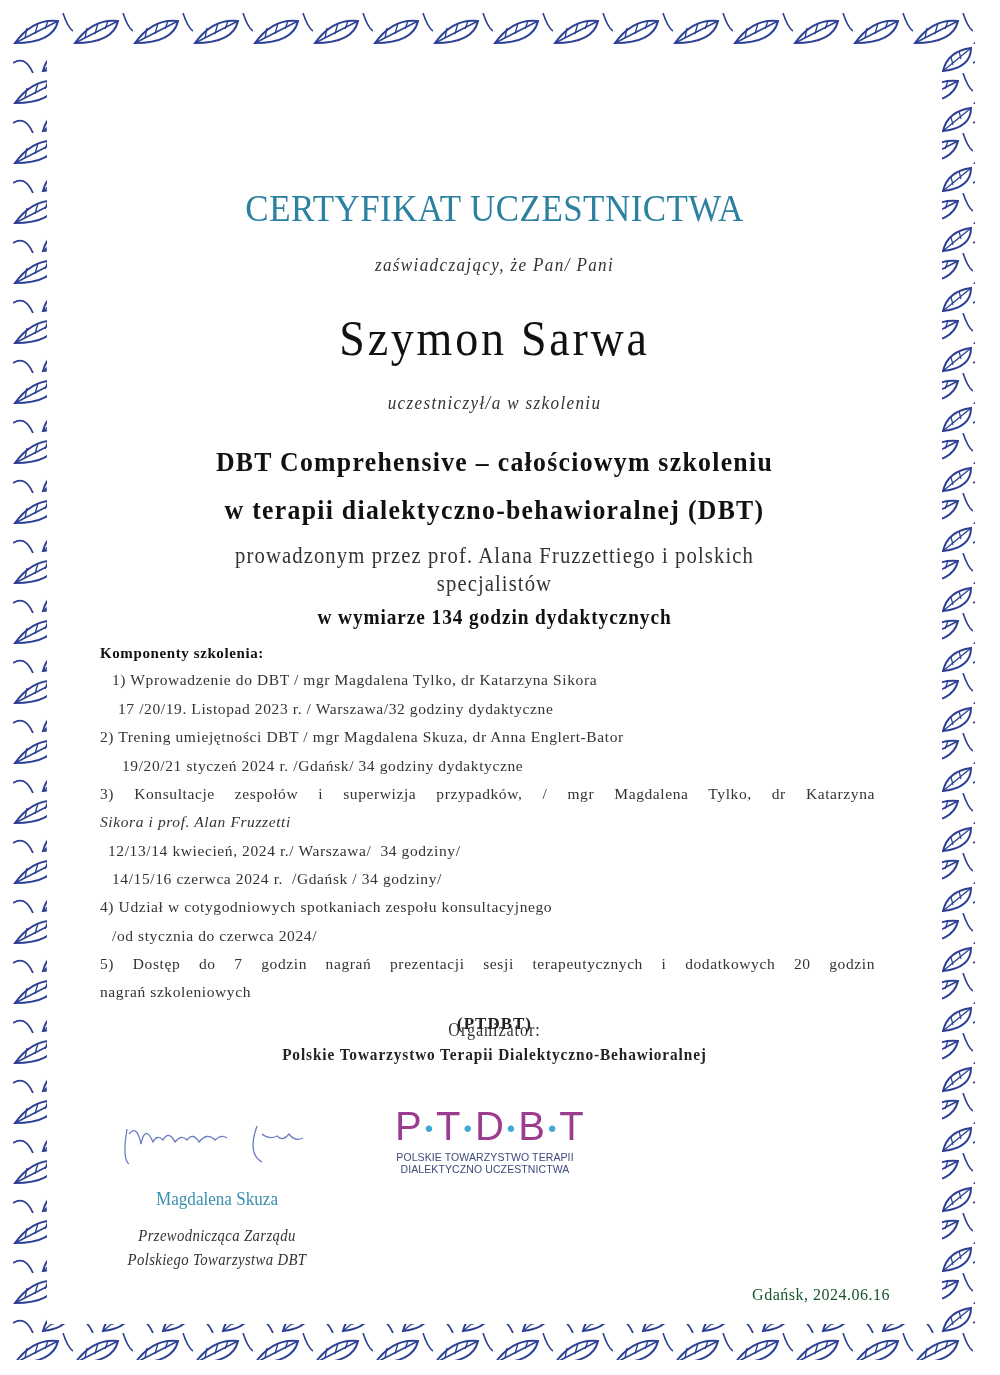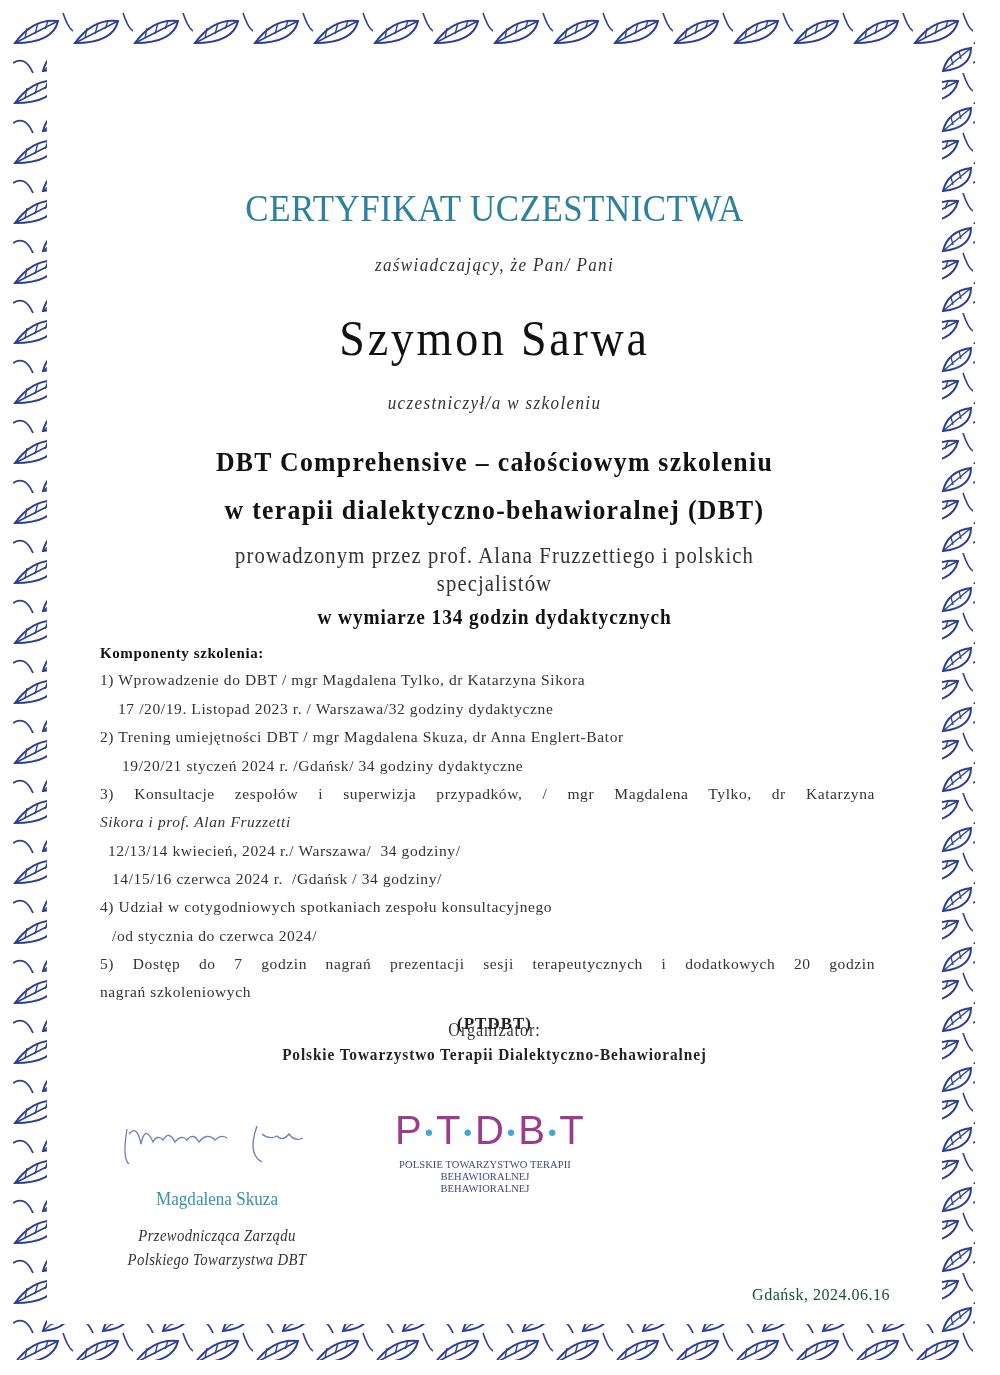--- a/index.html
+++ b/index.html
@@ -21,23 +21,23 @@
   .led2 { top:526px; }
   .hours { top:561px; font-size:21px; font-weight:bold; letter-spacing:1px; color:#111; transform:scaleX(0.92); }
   .comp { position:absolute; left:53px; width:780px; font-size:15.5px; letter-spacing:0.6px; color:#333; }
   .comp-head { top:601px; font-weight:bold; color:#111; font-size:15px; }
   .comp-line { position:absolute; white-space:nowrap; }
   .justify { text-align:justify; text-align-last:justify; width:775px; }
   .org-label { top:976px; font-size:18px; letter-spacing:1px; color:#333; transform:scaleX(0.9); }
   .org-name { top:1001px; font-size:17px; font-weight:bold; letter-spacing:1px; color:#222; transform:scaleX(0.9); }
   .org-abbr { top:970px; font-size:17px; font-weight:bold; letter-spacing:1px; color:#222; }
   .logo { position:absolute; left:348px; top:1060px; width:180px; text-align:center; }
-  .logo-mark { font-family:"Liberation Sans", sans-serif; font-size:40px; color:#9b3c8f; letter-spacing:1px; line-height:52px; }
+  .logo-mark { font-family:"Liberation Sans", sans-serif; font-size:40px; color:#9b3c8f; letter-spacing:1px; line-height:44px; }
   .logo-mark .dot { color:#3fa9d6; font-size:24px; vertical-align:middle; padding:0 2px; }
-  .logo-text { font-family:Liberation Serif, serif; font-size:10.5px; color:#3d4a7a; line-height:12px; letter-spacing:0.1px; }
+  .logo-text { font-family:Liberation Sans, sans-serif; font-size:10.5px; color:#3d4a7a; line-height:12px; letter-spacing:0.1px; }
   .sig-block { position:absolute; text-align:center; width:260px; }
   .sig-left { left:40px; top:1060px; }
   .sig-right { left:570px; top:1060px; width:300px; }
   .signature { height:70px; position:relative; }
   .signer-name { font-size:19px; color:#3b8fae; margin-top:14px; transform:scaleX(0.9); }
   .signer-role { font-style:italic; font-size:16px; color:#333; line-height:24px; margin-top:14px; letter-spacing:0.4px; transform:scaleX(0.92); }
   .place-date { position:absolute; right:52px; top:1242px; font-size:16px; color:#14532d; letter-spacing:0.5px; }
 </style>
 </head>
 <body>
@@ -68,21 +68,21 @@
   <div class="c name">Szymon Sarwa</div>
   <div class="c italic-sub sub2">uczestniczył/a w szkoleniu</div>
   <div class="c course course1">DBT Comprehensive – całościowym szkoleniu</div>
   <div class="c course course2">w terapii dialektyczno-behawioralnej (DBT)</div>
   <div class="c led led1">prowadzonym przez prof. Alana Fruzzettiego i polskich</div>
   <div class="c led led2">specjalistów</div>
   <div class="c hours">w wymiarze 134 godzin dydaktycznych</div>
 
   <div class="comp comp-head">Komponenty szkolenia:</div>
   <div class="comp" style="top:627px;">
-    <div class="comp-line" style="top:0px;left:0;">1) Wprowadzenie do DBT / mgr Magdalena Tylko, dr Katarzyna Sikora</div>
+    <div class="comp-line" style="top:0px;left:12px;">1) Wprowadzenie do DBT / mgr Magdalena Tylko, dr Katarzyna Sikora</div>
     <div class="comp-line" style="top:29px;left:18px;">17 /20/19. Listopad 2023 r. / Warszawa/32 godziny dydaktyczne</div>
     <div class="comp-line" style="top:57px;left:0;">2) Trening umiejętności DBT / mgr Magdalena Skuza, dr Anna Englert-Bator</div>
     <div class="comp-line" style="top:86px;left:22px;">19/20/21 styczeń 2024 r. /Gdańsk/ 34 godziny dydaktyczne</div>
     <div class="comp-line justify" style="top:114px;left:0;">3) Konsultacje zespołów i superwizja przypadków, / mgr Magdalena Tylko, dr Katarzyna</div>
     <div class="comp-line" style="top:142px;left:0;font-style:italic;">Sikora i prof. Alan Fruzzetti</div>
     <div class="comp-line" style="top:171px;left:8px;white-space:pre;">12/13/14 kwiecień, 2024 r./ Warszawa/  34 godziny/</div>
     <div class="comp-line" style="top:199px;left:12px;white-space:pre;">14/15/16 czerwca 2024 r.  /Gdańsk / 34 godziny/</div>
     <div class="comp-line" style="top:227px;left:0;">4) Udział w cotygodniowych spotkaniach zespołu konsultacyjnego</div>
     <div class="comp-line" style="top:256px;left:12px;">/od stycznia do czerwca 2024/</div>
     <div class="comp-line justify" style="top:284px;left:0;">5) Dostęp do 7 godzin nagrań prezentacji sesji terapeutycznych i dodatkowych 20 godzin</div>
@@ -105,18 +105,18 @@
       <div>Przewodnicząca Zarządu</div>
       <div>Polskiego Towarzystwa DBT</div>
     </div>
   </div>
 
   <div class="logo">
     <div class="logo-mark">
       <span>P</span><span class="dot">•</span><span>T</span><span class="dot">•</span><span>D</span><span class="dot">•</span><span>B</span><span class="dot">•</span><span>T</span>
     </div>
     <div class="logo-text">POLSKIE TOWARZYSTWO TERAPII</div>
-    <div class="logo-text">BEHAWIORALNEJ BEHAWIORALNEJ</div>
+    <div class="logo-text">DIALEKTYCZNO UCZESTNICTWA</div>
   </div>
 
 
   <div class="place-date">Gdańsk, 2024.06.16</div>
 </div>
 
 </body></html>

